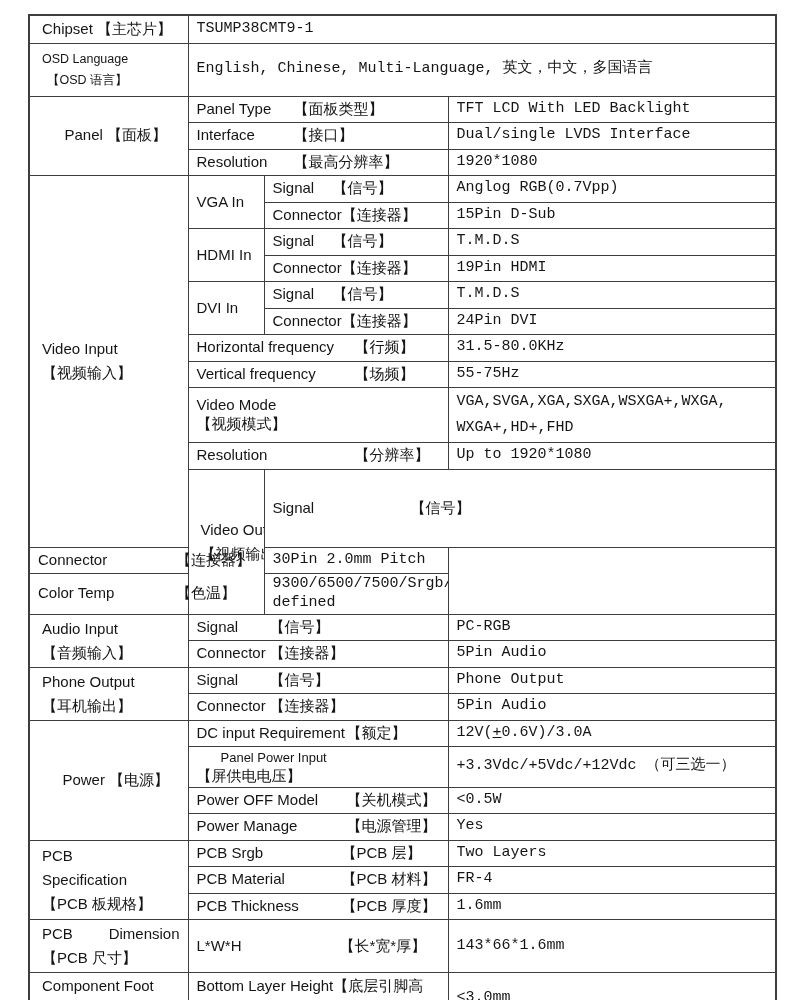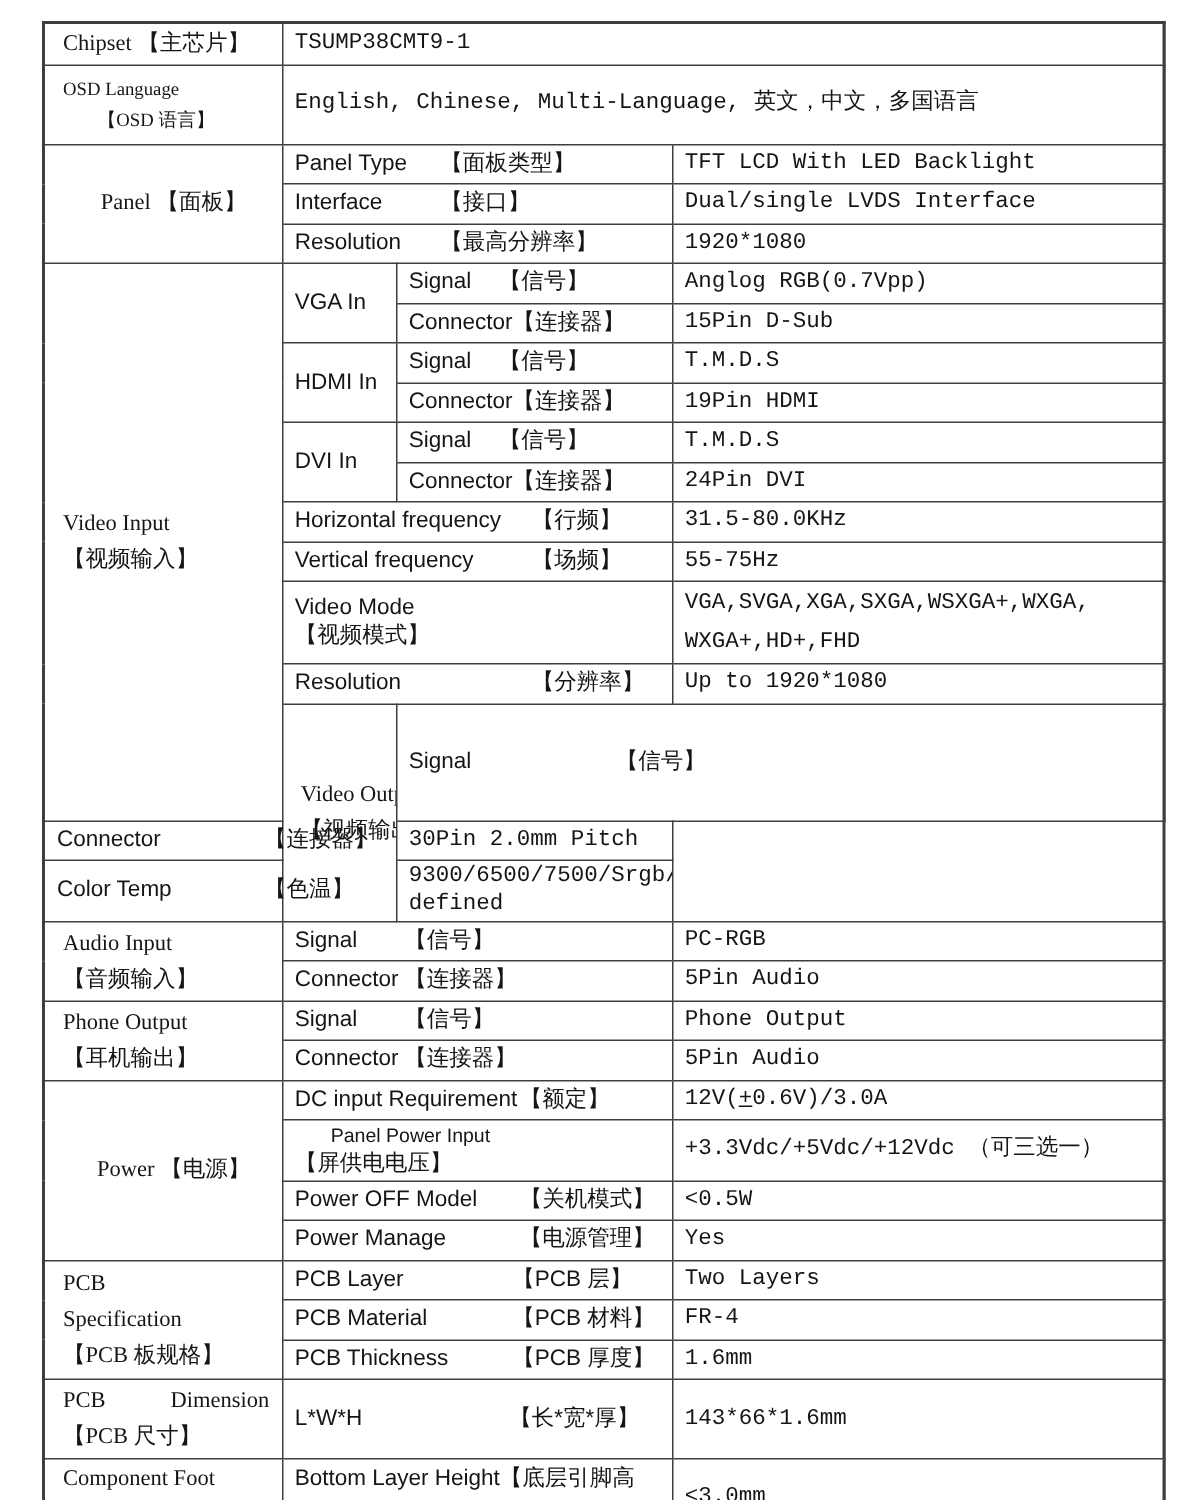--- a/index.html
+++ b/index.html
@@ -19,26 +19,26 @@
     vertical-align:middle;
     padding:1px 4px 1px 8px;
     overflow:hidden;
   }
   
   tr.h-chip{height:28px;}
   tr.h-s{height:26.5px;}
   tr.h-d53{height:53px;}
   tr.h-d51{height:51px;}
   
-  td.c1{padding-left:12px;font-family:Liberation Serif, serif;}
+  td.c1{padding-left:12px;}
   td.c1.ctr{text-align:center;padding-left:18px;}
   td.c1 .ln{white-space:nowrap;}
   td.c1 .ln2{line-height:24px;}
   .osdlab{font-size:12.5px;line-height:21px;}
-  .osdlab .ind{margin-left:23px;}
+  .osdlab .ind{margin-left:5px;}
   .just{
     text-align:justify;text-align-last:justify;
     padding-right:4px;line-height:24px;
   }
   
   span.e{display:inline-block;white-space:nowrap;}
   span.z{white-space:nowrap;}
   .mw60{min-width:60px;}
   .mw73{min-width:73px;}
   .mw97{min-width:97px;}
@@ -204,21 +204,21 @@
     <td colspan="2"><span class="e mw150">Power Manage</span><span class="z">【电源管理】</span></td>
     <td class="v">Yes</td>
   </tr>
 
   <tr class="h-s">
     <td class="c1" rowspan="3">
       <div class="ln ln2">PCB</div>
       <div class="ln ln2">Specification</div>
       <div class="ln ln2">【PCB 板规格】</div>
     </td>
-    <td colspan="2"><span class="e mw145">PCB Layer</span><span class="z">【PCB 层】</span></td>
+    <td colspan="2"><span class="e mw145">PCB Srgb</span><span class="z">【PCB 层】</span></td>
     <td class="v">Two Layers</td>
   </tr>
   <tr class="h-s">
     <td colspan="2"><span class="e mw145">PCB Material</span><span class="z">【PCB 材料】</span></td>
     <td class="v">FR-4</td>
   </tr>
   <tr class="h-s">
     <td colspan="2"><span class="e mw145">PCB Thickness</span><span class="z">【PCB 厚度】</span></td>
     <td class="v">1.6mm</td>
   </tr>

